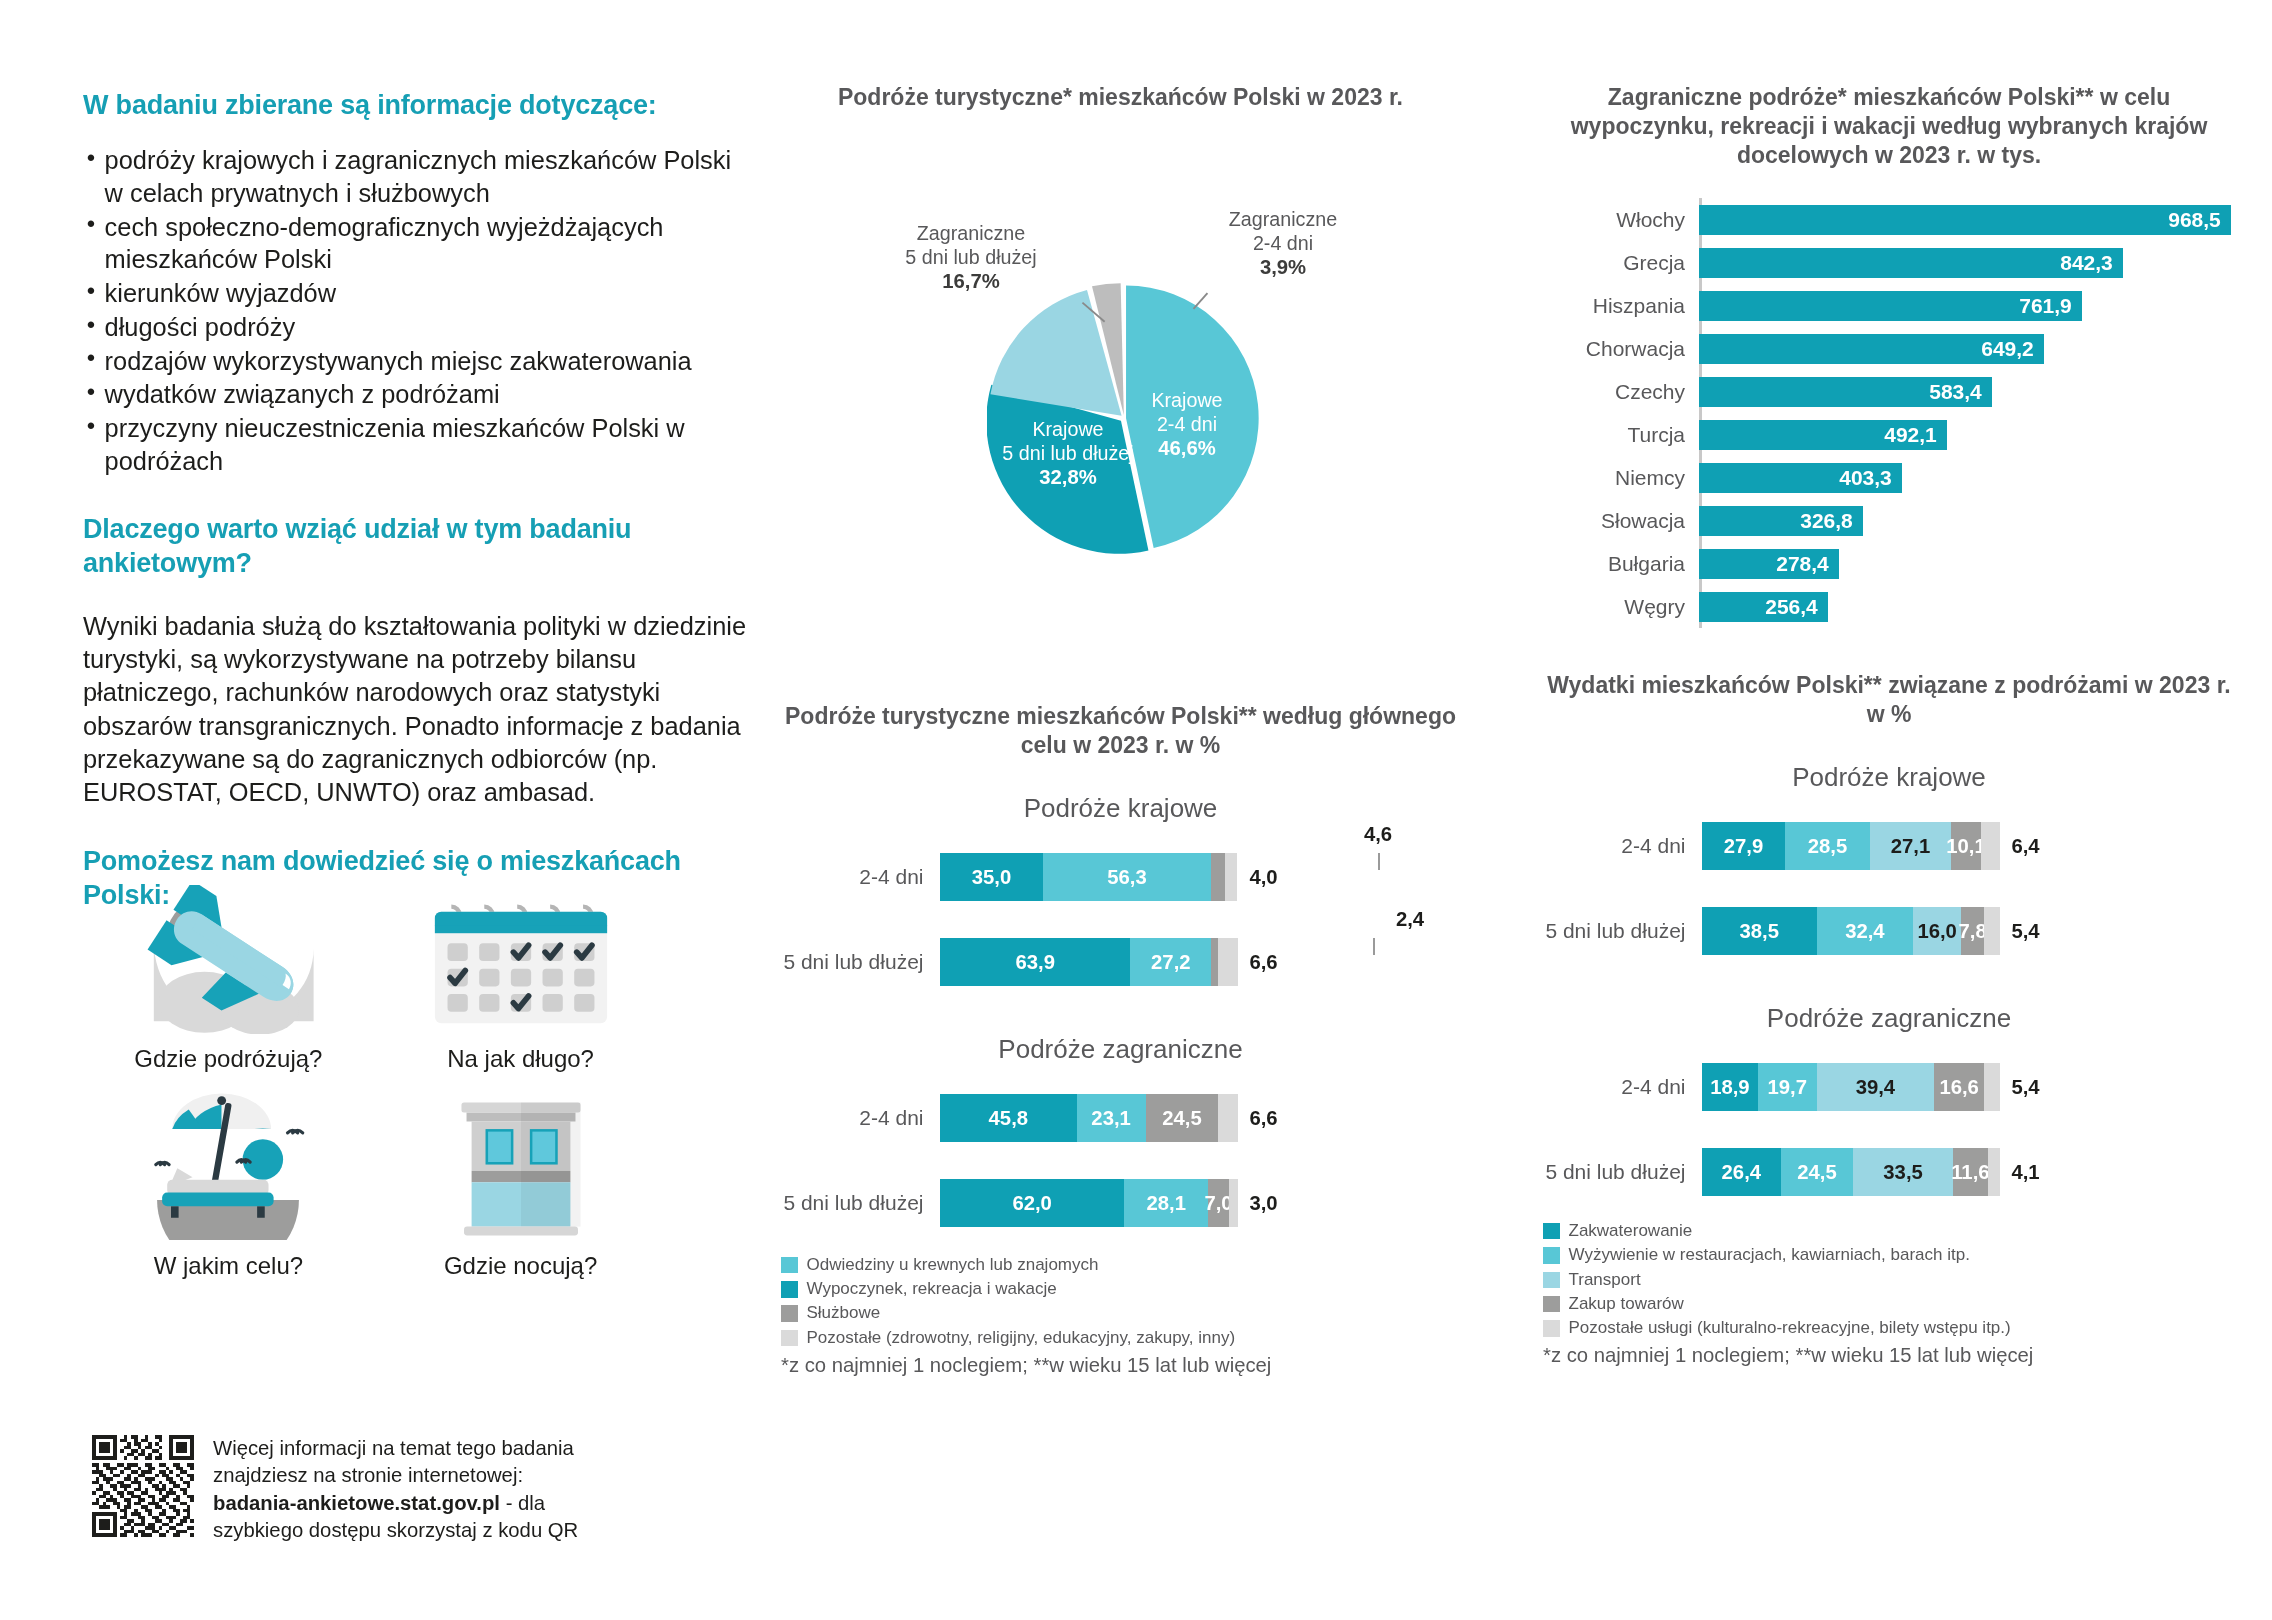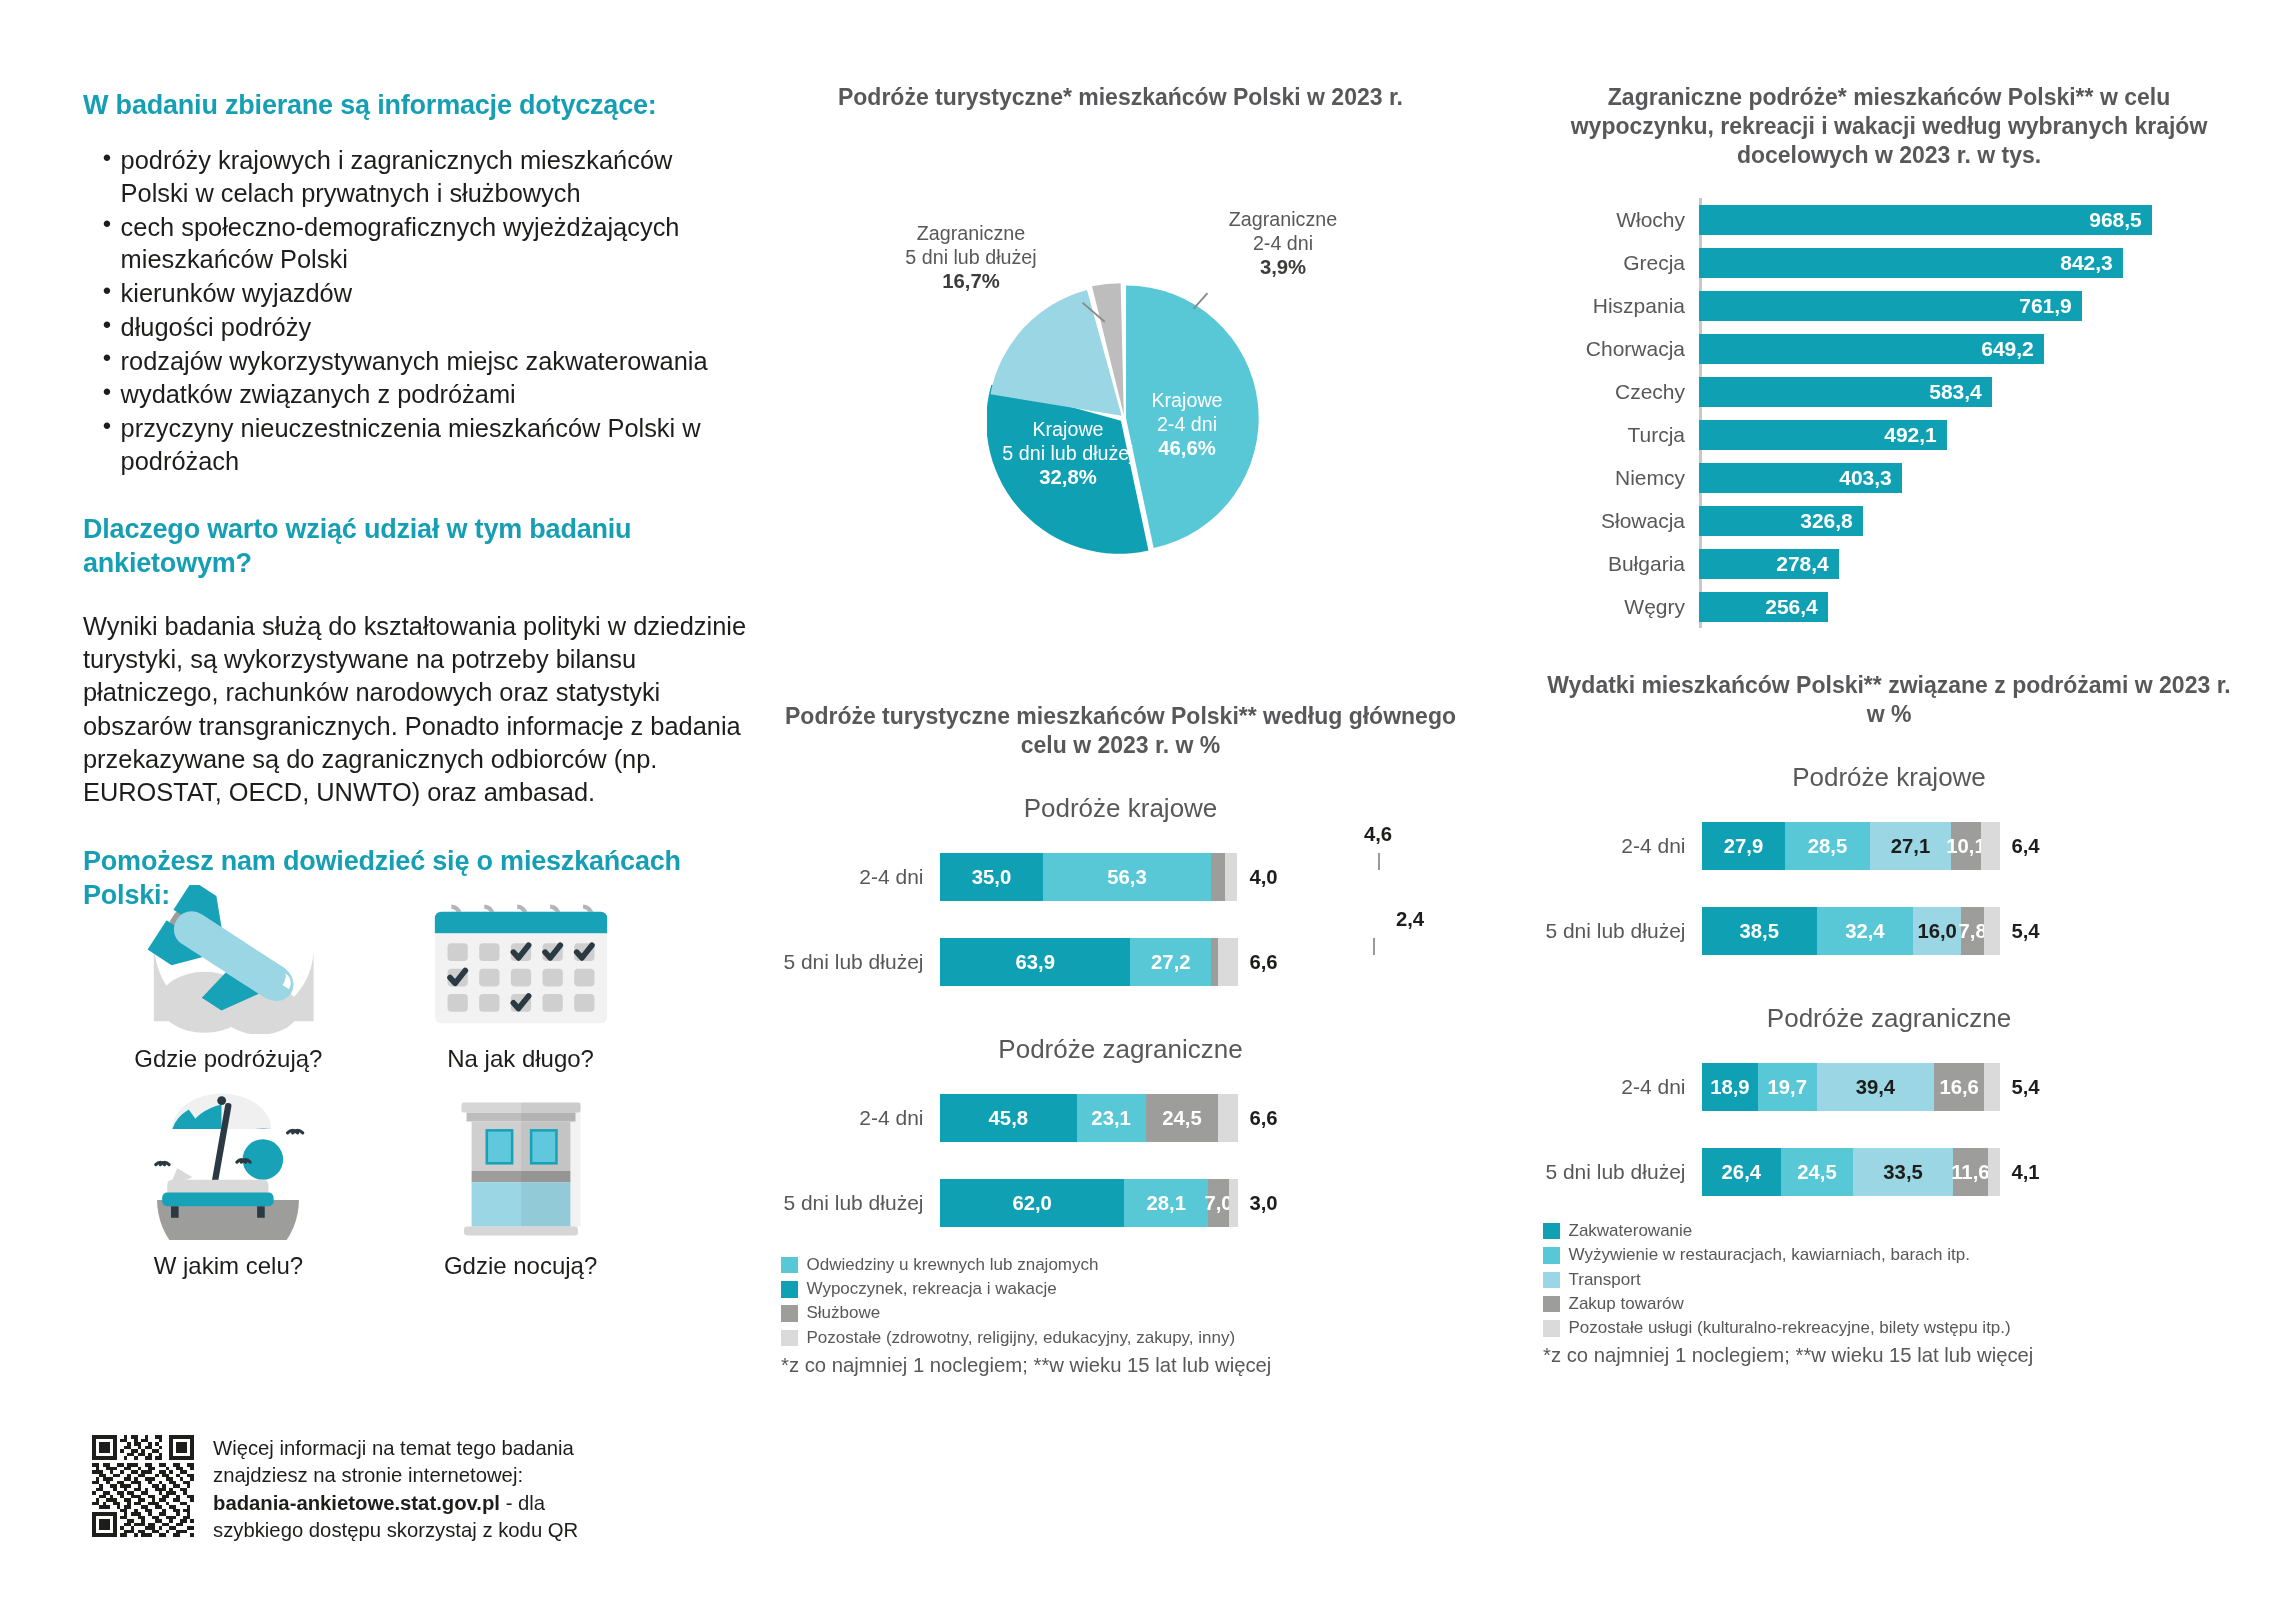--- a/index.html
+++ b/index.html
@@ -10,21 +10,21 @@
     -webkit-font-smoothing:antialiased;
   }
   .page{position:absolute;inset:0;}
 
   
   .col-left{position:absolute;left:83px;top:89px;width:673px;}
   .h-teal{
     color:#169fb4;font-weight:bold;font-size:27px;line-height:1.25;
     letter-spacing:-0.2px;margin:0 0 21.6px 0;
   }
-  .bullets{list-style:none;margin:16px;padding:0;}
+  .bullets{list-style:none;margin:0;padding:0;}
   .bullets li{
     position:relative;padding-left:21.6px;font-size:25.4px;line-height:1.28;
     color:#1d1d1b;margin-bottom:1.3px;
   }
   .bullets li:before{
     content:"\2022";position:absolute;left:3.8px;top:-1.3px;font-size:24px;color:#1d1d1b;
   }
   .para{
     font-size:25.4px;line-height:1.31;color:#1d1d1b;margin:0;
   }
@@ -584,21 +584,21 @@
 
   <div class="col-right">
 
     <div class="chart-title">Zagraniczne podróże* mieszkańców Polski** w celu wypoczynku, rekreacji i wakacji według wybranych krajów docelowych w 2023 r. w tys.</div>
 
     <div class="hbar-wrap" id="countries-chart">
         <div class="axis-line"></div>
         <div class="hbar-row">
           <div class="hbar-name">Włochy</div>
           <div class="hbar-track">
-            <div class="hbar-fill" style="width:453px;background:#0FA0B4">
+            <div class="hbar-fill" style="width:532px;background:#0FA0B4">
               <span class="hbar-val">968,5</span>
             </div>
           </div>
         </div>
         <div class="hbar-row">
           <div class="hbar-name">Grecja</div>
           <div class="hbar-track">
             <div class="hbar-fill" style="width:424px;background:#0FA0B4">
               <span class="hbar-val">842,3</span>
             </div>

